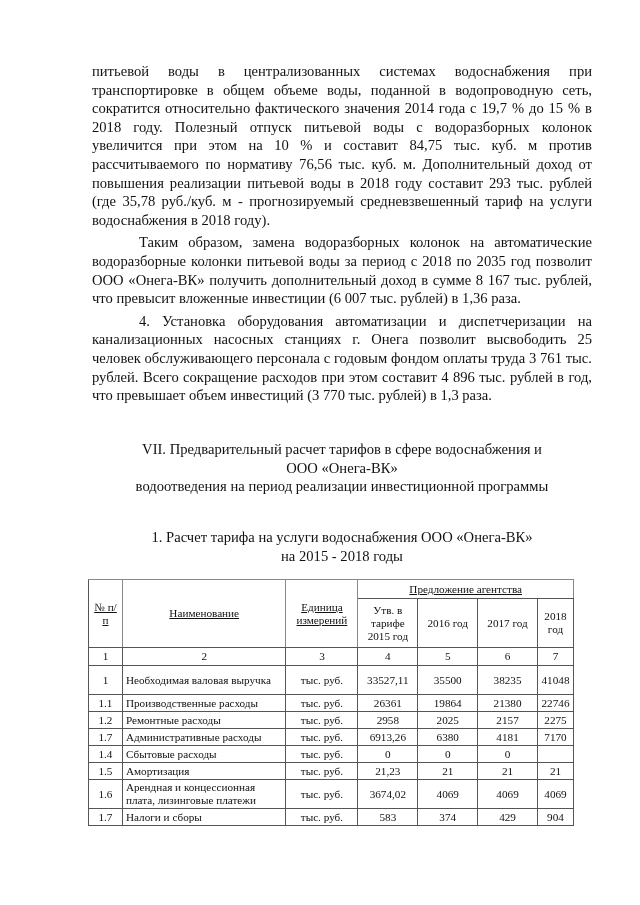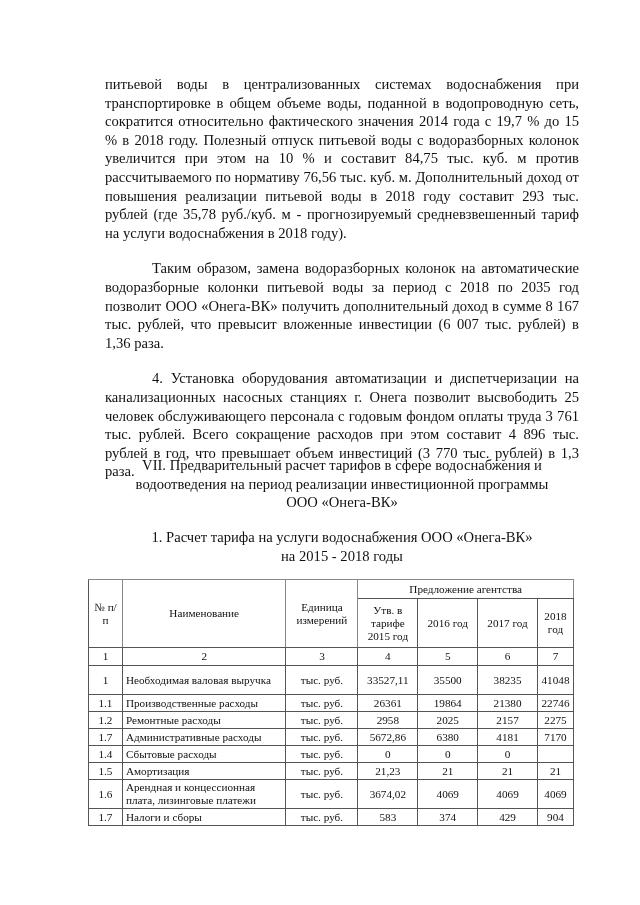--- a/index.html
+++ b/index.html
@@ -1,48 +1,48 @@
 <!DOCTYPE html>
 <html><head>
 <meta charset="utf-8">
 <style>
   html, body { margin: 0; padding: 0; background: #ffffff; }
   body { width: 640px; height: 905px; position: relative; overflow: hidden;
          font-family: "Liberation Serif", "DejaVu Serif", serif; color: #111; }
   .page { position: absolute; left: 88px; top: 58px; width: 508px; }
-  .para { font-size: 14.6px; line-height: 18.6px; text-align: justify; margin: 17px; }
+  .para { font-size: 14.6px; line-height: 18.6px; text-align: justify; margin: 4px; }
   .para.indent { text-indent: 47px; }
   .heading { font-size: 14.6px; line-height: 18.6px; text-align: center; margin: 0; }
-  .h-section { position: absolute; left: 88px; width: 508px; top: 456px; }
+  .h-section { position: absolute; left: 88px; width: 508px; top: 440px; }
   .h-table { position: absolute; left: 88px; width: 508px; top: 528px; }
   table.tariff { position: absolute; left: 88px; top: 579px; width: 486px;
          border-collapse: collapse; font-size: 11.2px; line-height: 13px; }
   table.tariff td, table.tariff th { border: 1px solid #555; padding: 0 3px; font-weight: normal;
          text-align: center; vertical-align: middle; }
   table.tariff th.top { border-top-color: #888; border-right-color: #888; }
   table.tariff td.name { text-align: left; }
-  tr.hdr1 th { height: 18px; }
+  tr.hdr1 th { height: 18px; text-decoration: underline; }
   tr.hdr2 th { height: 48px; }
   tr.num td { height: 17px; }
   tr.tall td { height: 28px; }
   tr.row td { height: 16px; font-family: Liberation Serif, serif; }
 </style>
 </head>
 <body>
 
 <div class="page">
   <p class="para">питьевой воды в централизованных системах водоснабжения при транспортировке в общем объеме воды, поданной в водопроводную сеть, сократится относительно фактического значения 2014 года с 19,7 % до 15 % в 2018 году. Полезный отпуск питьевой воды с водоразборных колонок увеличится при этом на 10 % и составит 84,75 тыс. куб. м против рассчитываемого по нормативу 76,56 тыс. куб. м. Дополнительный доход от повышения реализации питьевой воды в 2018 году составит 293 тыс. рублей (где 35,78 руб./куб. м - прогнозируемый средневзвешенный тариф на услуги водоснабжения в 2018 году).</p>
   <p class="para indent">Таким образом, замена водоразборных колонок на автоматические водоразборные колонки питьевой воды за период с 2018 по 2035 год позволит ООО «Онега-ВК» получить дополнительный доход в сумме 8 167 тыс. рублей, что превысит вложенные инвестиции (6 007 тыс. рублей) в 1,36 раза.</p>
   <p class="para indent">4. Установка оборудования автоматизации и диспетчеризации на канализационных насосных станциях г. Онега позволит высвободить 25 человек обслуживающего персонала с годовым фондом оплаты труда 3 761 тыс. рублей. Всего сокращение расходов при этом составит 4 896 тыс. рублей в год, что превышает объем инвестиций (3 770 тыс. рублей) в 1,3 раза.</p>
 </div>
 
 <div class="h-section">
   <p class="heading">VII. Предварительный расчет тарифов в сфере водоснабжения и</p>
+  <p class="heading">ООО «Онега-ВК»</p>
   <p class="heading">водоотведения на период реализации инвестиционной программы</p>
-  <p class="heading">ООО «Онега-ВК»</p>
 </div>
 
 <div class="h-table">
   <p class="heading">1. Расчет тарифа на услуги водоснабжения ООО «Онега-ВК»</p>
   <p class="heading">на 2015 - 2018 годы</p>
 </div>
 
 <table class="tariff">
   <colgroup>
     <col style="width:34px">
@@ -101,21 +101,21 @@
       <td>тыс. руб.</td>
       <td>2958</td>
       <td>2025</td>
       <td>2157</td>
       <td>2275</td>
     </tr>
     <tr class="row">
       <td>1.7</td>
       <td class="name">Административные расходы</td>
       <td>тыс. руб.</td>
-      <td>5672,86</td>
+      <td>6913,26</td>
       <td>6380</td>
       <td>4181</td>
       <td>7170</td>
     </tr>
     <tr class="row">
       <td>1.4</td>
       <td class="name">Сбытовые расходы</td>
       <td>тыс. руб.</td>
       <td>0</td>
       <td>0</td>

